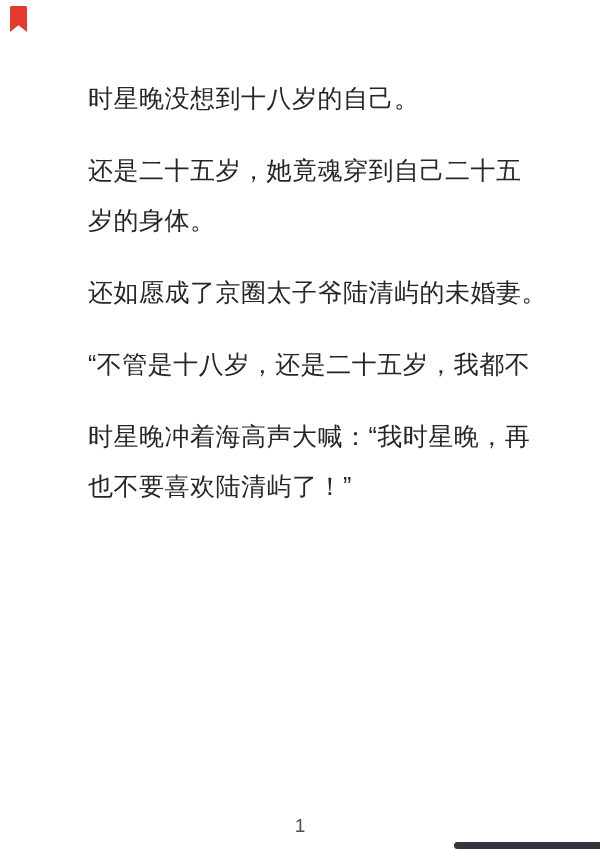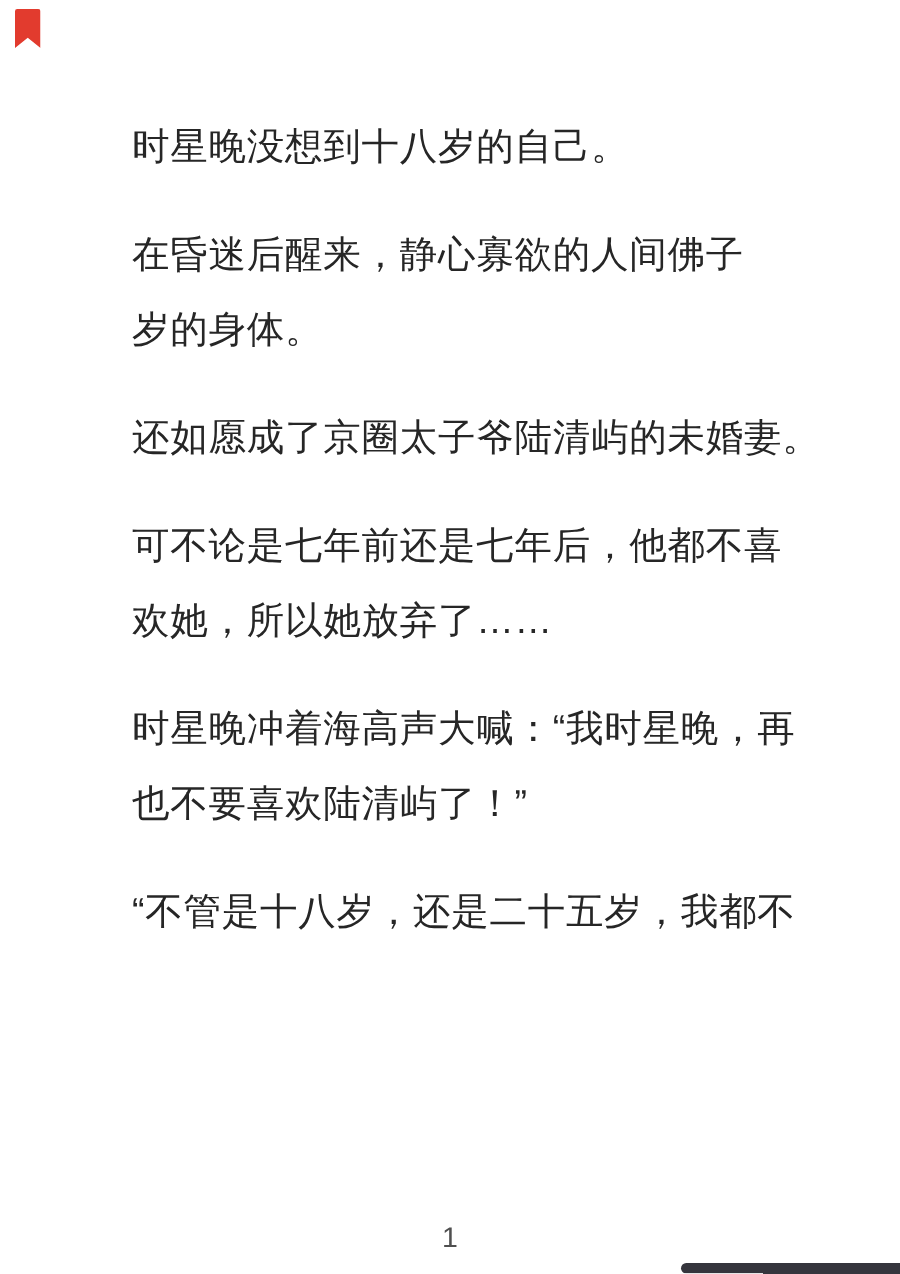--- a/index.html
+++ b/index.html
@@ -69,36 +69,32 @@
     <svg width="17" height="26" viewBox="0 0 17 26" xmlns="http://www.w3.org/2000/svg">
       <path d="M1.5 0 H15.5 Q17 0 17 1.5 V26 L8.5 19.2 L0 26 V1.5 Q0 0 1.5 0 Z" fill="#e23b2e"></path>
     </svg>
   </span>
 
   <main class="content">
     <p>
       <span class="line">时星晚没想到十八岁的自己。</span>
     </p>
     <p>
-      <span class="line">在昏迷后醒来，静心寡欲的人间佛子</span>
+      <span class="line">还是二十五岁，她竟魂穿到自己二十五</span>
       <span class="line">岁的身体。</span>
     </p>
     <p>
       <span class="line">还如愿成了京圈太子爷陆清屿的未婚妻。</span>
     </p>
     <p>
-      <span class="line">可不论是七年前还是七年后，他都不喜</span>
-      <span class="line">欢她，所以她放弃了……</span>
+      <span class="line">“不管是十八岁，还是二十五岁，我都不</span>
     </p>
     <p>
       <span class="line">时星晚冲着海高声大喊：“我时星晚，再</span>
       <span class="line">也不要喜欢陆清屿了！”</span>
-    </p>
-    <p>
-      <span class="line">“不管是十八岁，还是二十五岁，我都不</span>
     </p>
   </main>
 
   <div class="page-number">1</div>
 
   <div class="progress-bar"></div>
 
 </div>
 
 </body></html>

